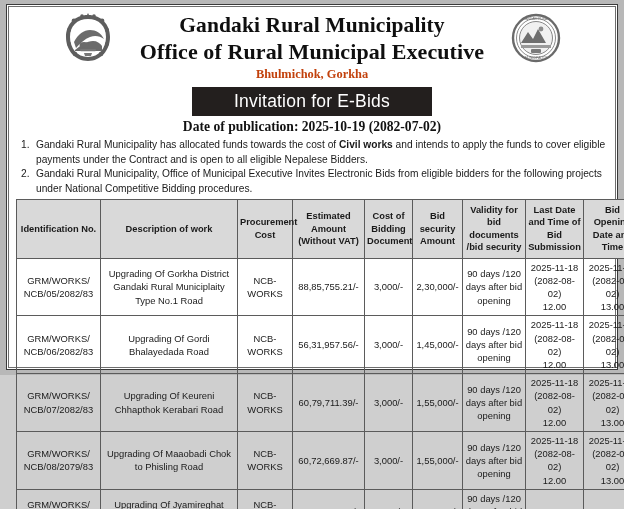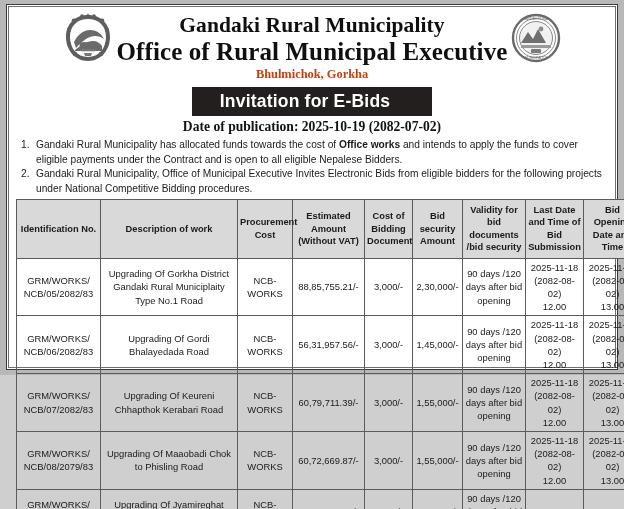--- a/index.html
+++ b/index.html
@@ -47,39 +47,39 @@
   .emblem.left  { left: 46px; }
   .emblem.right { right: 46px; }
 
   .org-line1, .org-line2 {
     font-family: "Liberation Serif", serif;
     font-weight: bold;
     color: #0f0f0f;
     letter-spacing: .1px;
   }
   .org-line1 { font-size: 21.5px; line-height: 26px; }
-  .org-line2 { font-size: 25px; line-height: 27px; }
+  .org-line2 { font-size: 22px; line-height: 27px; }
   .org-line3, .org-line4 {
     font-family: "Liberation Serif", serif;
     font-weight: bold;
     font-size: 12.4px;
     line-height: 18px;
     color: #c2410c;
   }
 
   
   .banner-wrap { text-align: center; margin-top: 4px; }
   .banner {
     display: inline-block;
     background: #231f1e;
     color: #ffffff;
     font-size: 17.5px;
-    font-weight: bold;
+    font-weight: normal;
     letter-spacing: .2px;
-    padding: 4px 42px 5px 28px;
+    padding: 4px 42px 5px 42px;
     line-height: 20px;
   }
   .pubdate {
     text-align: center;
     font-family: "Liberation Serif", serif;
     font-weight: bold;
     font-size: 13.6px;
     line-height: 19px;
     color: #121212;
     margin-top: 1px;
@@ -217,21 +217,21 @@
 
     <div class="banner-wrap">
       <span class="banner">Invitation for E-Bids</span>
     </div>
 
     <div class="pubdate">Date of publication: 2025-10-19 (2082-07-02)</div>
 
     <ol class="clauses">
       <li>
         <span class="num">1.</span>
-        <span>Gandaki Rural Municipality has allocated funds towards the cost of </span><b>Office works</b><span> and intends to apply the funds to cover eligible payments under the Contract and is open to all eligible Nepalese Bidders.</span>
+        <span>Gandaki Rural Municipality has allocated funds towards the cost of </span><b>Civil works</b><span> and intends to apply the funds to cover eligible payments under the Contract and is open to all eligible Nepalese Bidders.</span>
       </li>
       <li>
         <span class="num">2.</span>
         <span>Gandaki Rural Municipality, Office of Municipal Executive Invites Electronic Bids from eligible bidders for the following projects under National Competitive Bidding procedures.</span>
       </li>
     </ol>
 
     <table class="bids">
       <colgroup>
         <col class="c-id">

